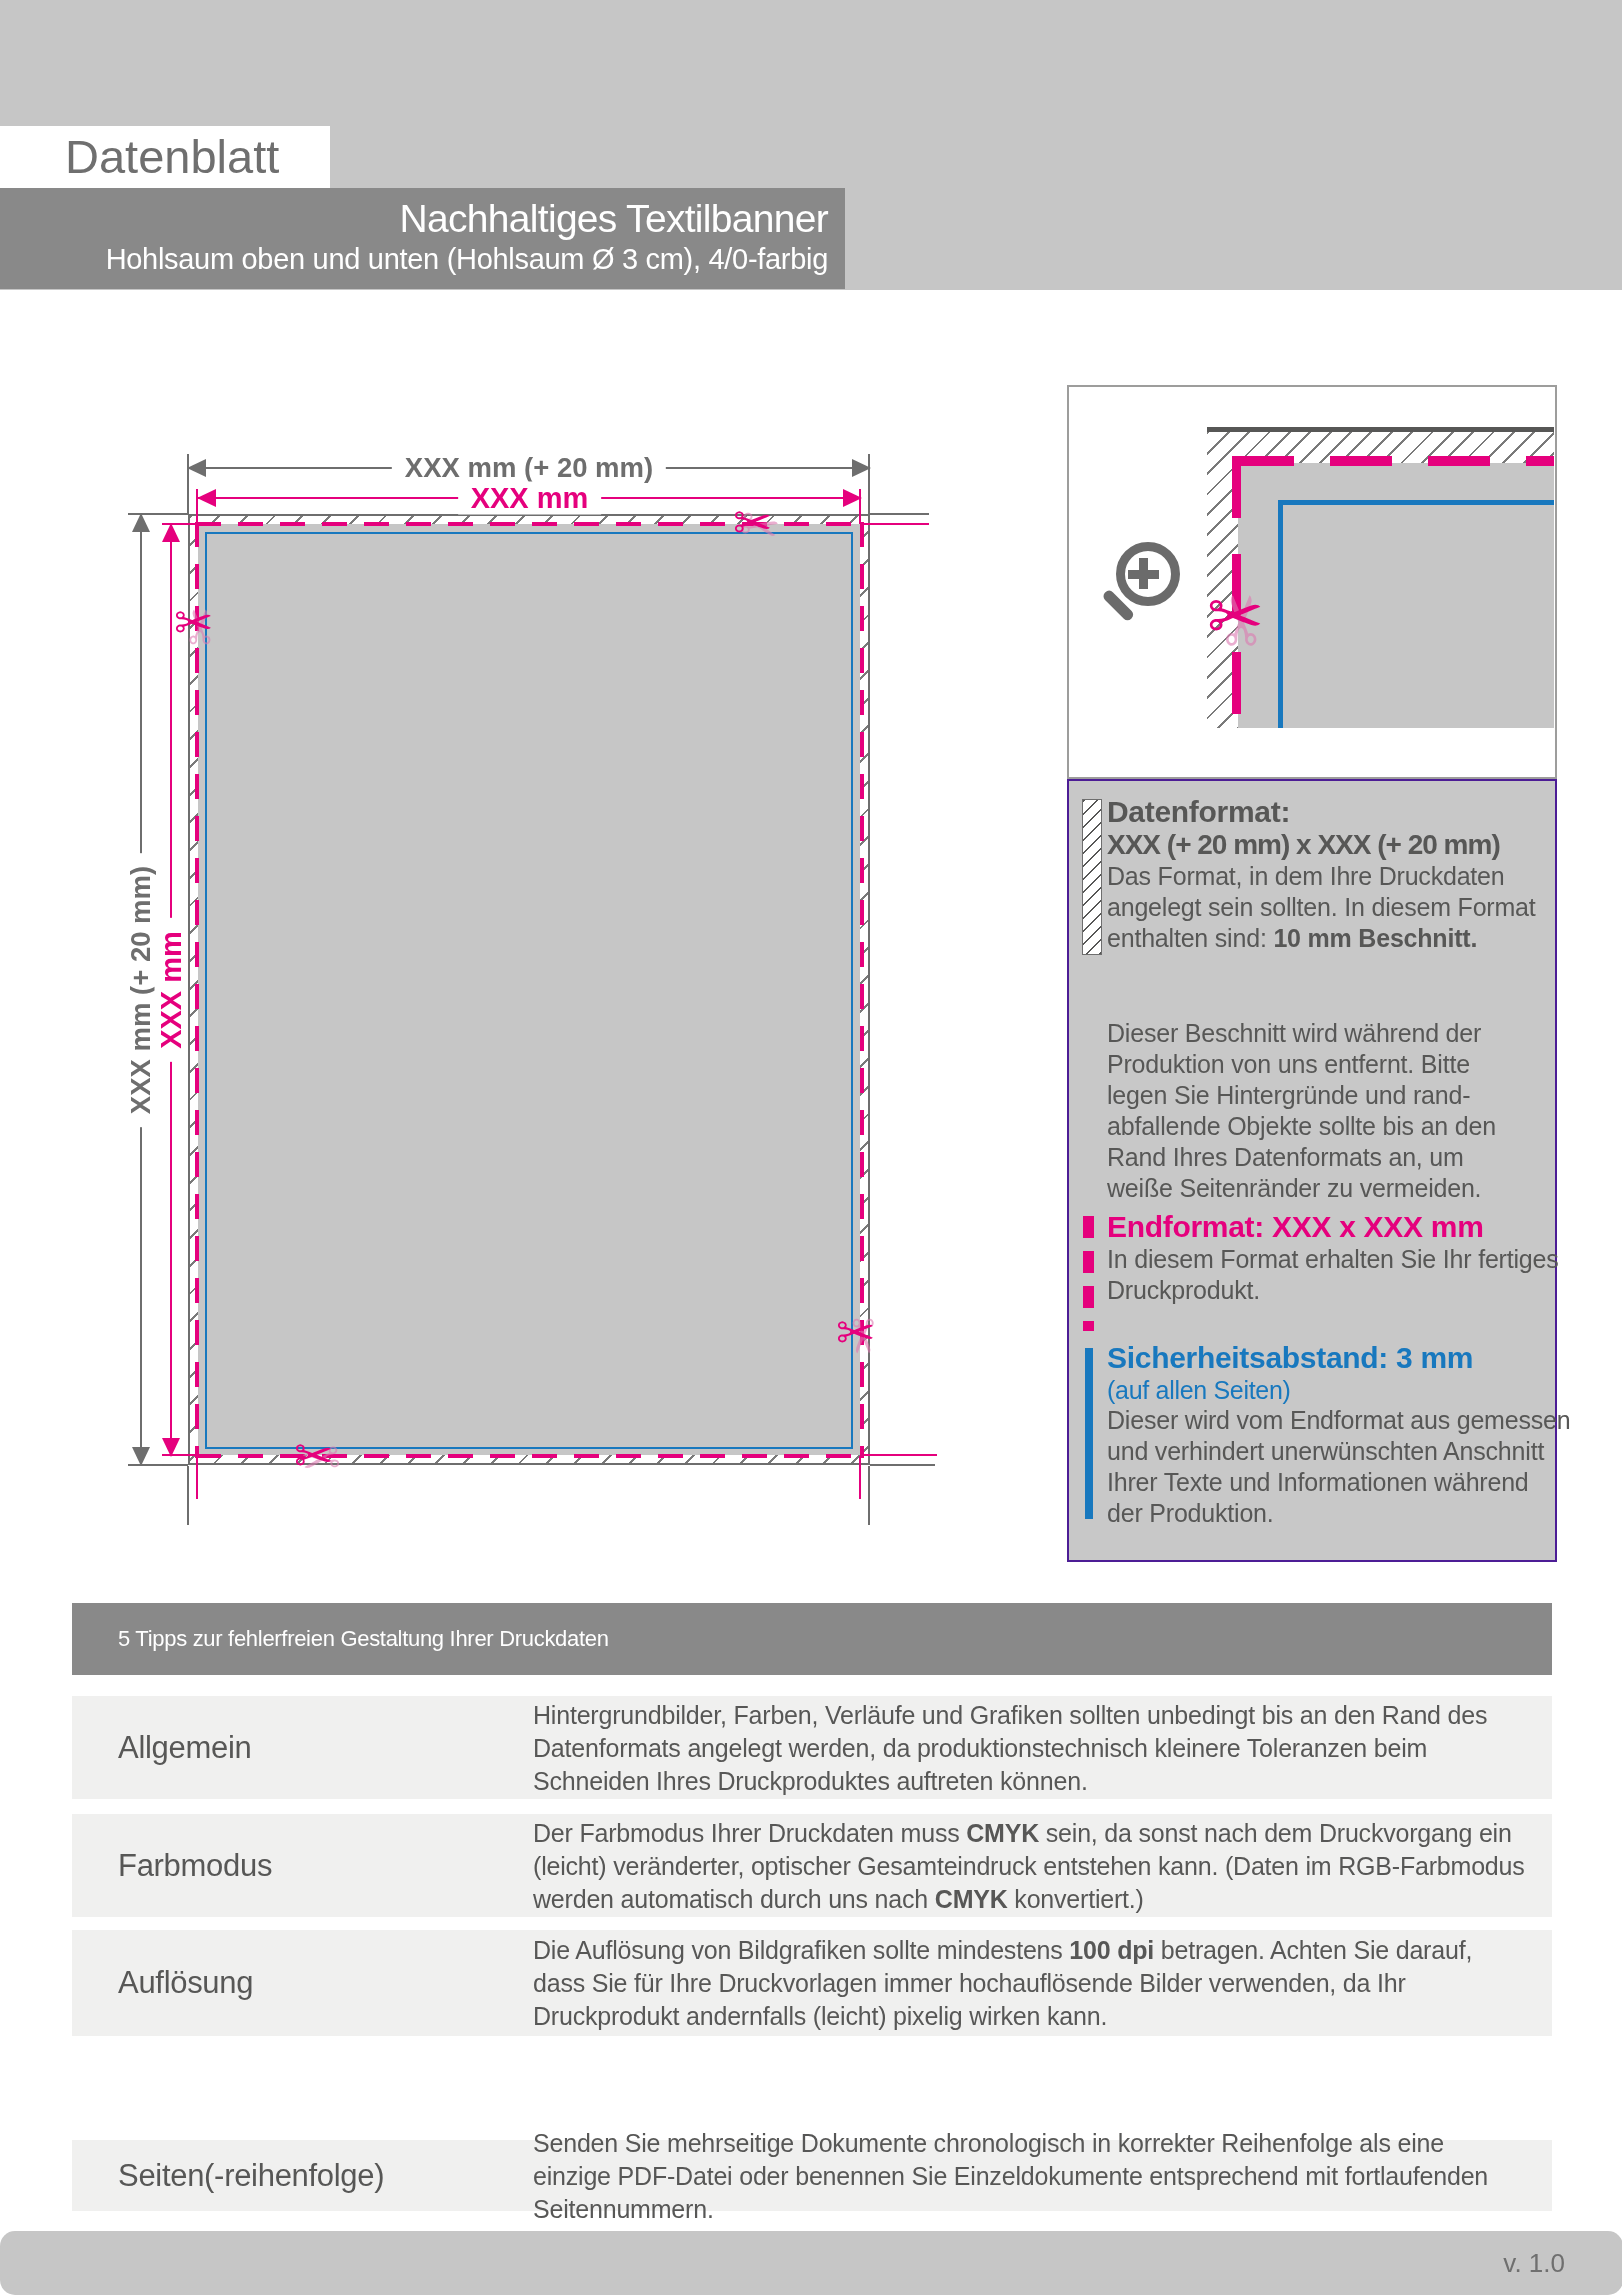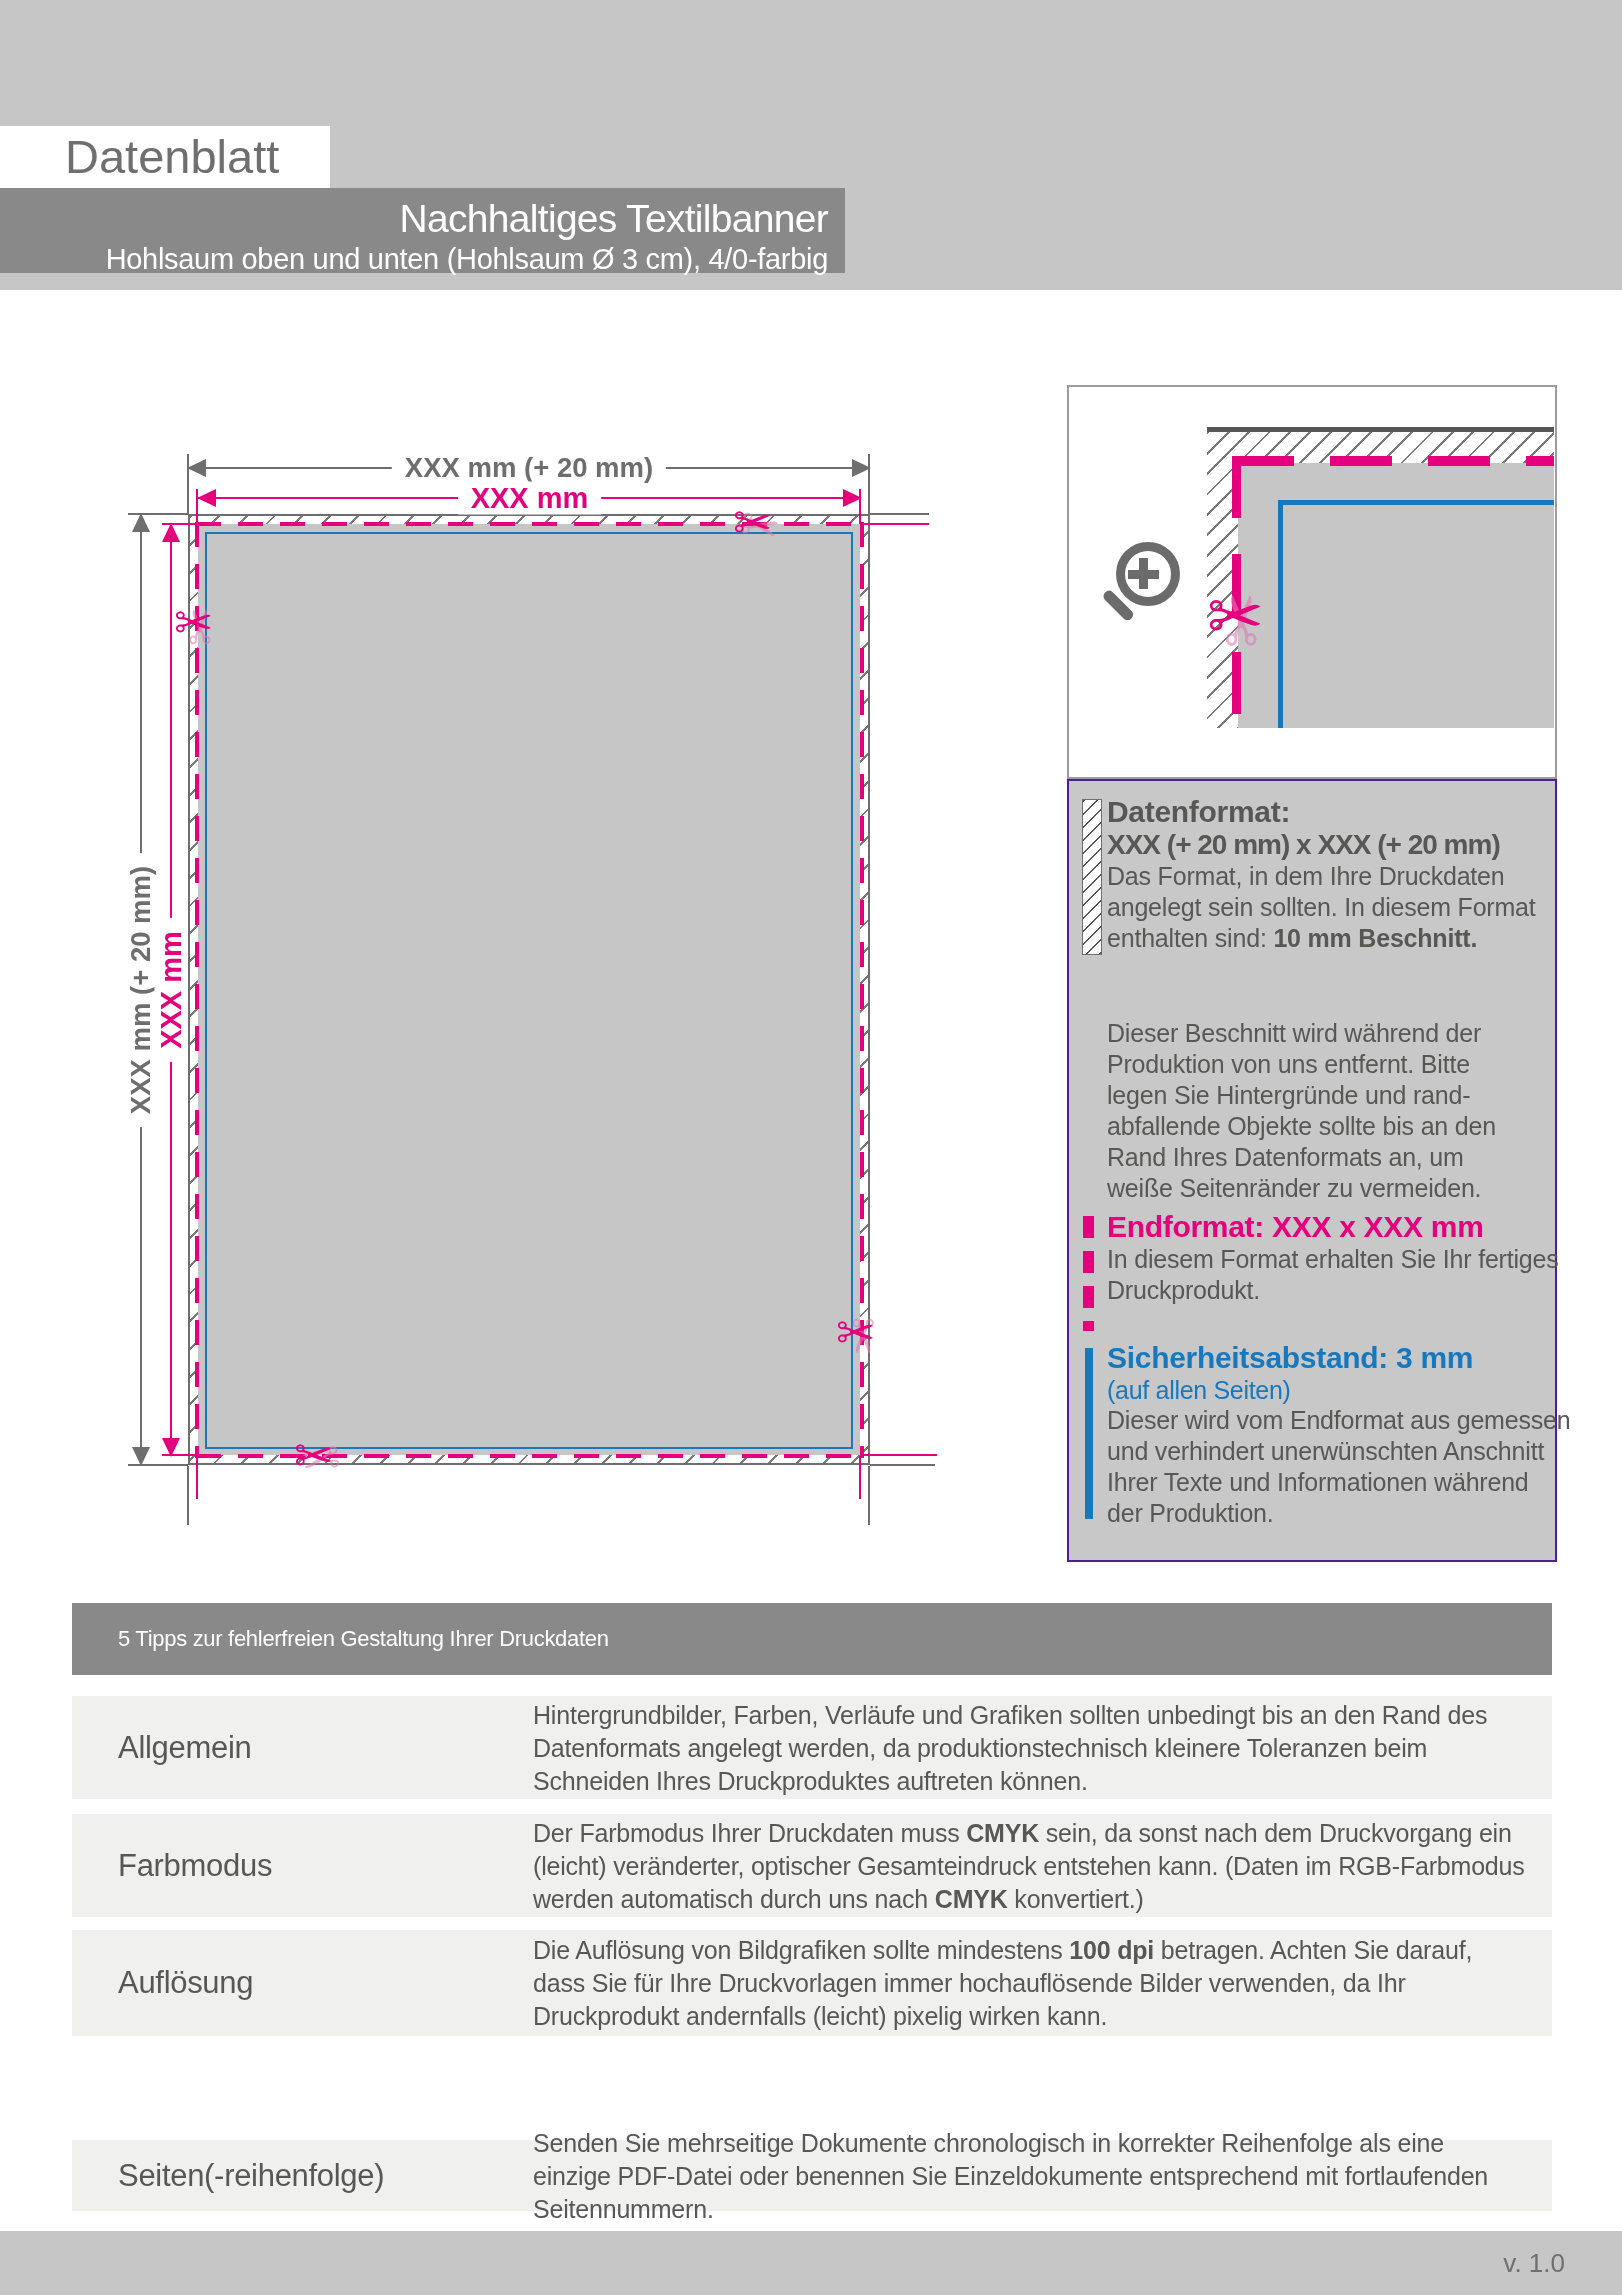--- a/index.html
+++ b/index.html
@@ -4,21 +4,21 @@
 <style>
   html,body{margin:0;padding:0;background:#ffffff;}
   #page{position:relative;width:1623px;height:2295px;background:#ffffff;overflow:hidden;
         font-family:"Liberation Sans", sans-serif;}
   .abs{position:absolute;}
 
   
   #bg-top{left:0;top:0;width:1623px;height:290px;background:#c6c6c6;}
   #datenblatt-box{left:0;top:126px;width:330px;height:62px;background:#ffffff;}
   #datenblatt-box span{display:block;padding-left:65px;line-height:62px;font-size:47px;color:#6f6f6f;}
-  #title-bar{left:0;top:188px;width:845px;height:85px;background:#898989;color:#ffffff;
+  #title-bar{left:0;top:188px;width:845px;height:101px;background:#898989;color:#ffffff;
              text-align:right;box-sizing:border-box;padding-right:17px;}
   #title-line1{display:block;margin-top:9.2px;font-size:39px;line-height:43px;letter-spacing:-0.7px;}
   #title-line2{display:block;font-size:29px;line-height:38px;letter-spacing:-0.3px;}
 
   
   .hatch{background:#ffffff;background-image:repeating-linear-gradient(135deg,#7a7a7a 0 2px,transparent 2px 19.6px);}
   #rect-outer{left:188px;top:514px;width:682px;height:951px;border:2px solid #6e6e6e;box-sizing:border-box;}
   #rect-fill{position:absolute;left:7.9px;top:7.9px;right:7.9px;bottom:7.9px;background:#c6c6c6;}
   #rect-blue{left:205px;top:532px;width:648px;height:917px;border:2.6px solid #1878be;box-sizing:border-box;}
   .dashH{height:3.9px;background:repeating-linear-gradient(90deg,#e5007d 0 25px,transparent 25px 42px);}
@@ -110,21 +110,21 @@
   .tip-label{position:absolute;left:46px;top:50%;transform:translateY(-50%);font-size:31px;color:#575756;letter-spacing:-0.3px;}
   .tip-desc{position:absolute;left:461px;top:50%;transform:translateY(-50%);width:995px;
             font-size:25px;line-height:33px;color:#575756;letter-spacing:-0.2px;}
   #row-allgemein{top:1696px;height:103px;}
   #row-farbmodus{top:1814px;height:103px;}
   #row-aufloesung{top:1930px;height:106px;}
   #row-dateiformat{top:2050px;height:75px;}
   #row-seiten{top:2140px;height:71px;}
 
   
-  #footer{left:0;top:2231px;width:1623px;height:64px;background:#c6c6c6;}
+  #footer{left:0;top:2231px;width:1623px;height:64px;background:#c6c6c6;border-radius:15px;}
   #footer span{display:block;text-align:right;padding-right:58px;line-height:64px;font-size:26px;color:#6f6f6f;}
 </style>
 </head>
 <body>
 
 <div id="page">
 
   <div class="abs" id="bg-top"></div>
   <div class="abs" id="datenblatt-box">
     <span>Datenblatt</span>

